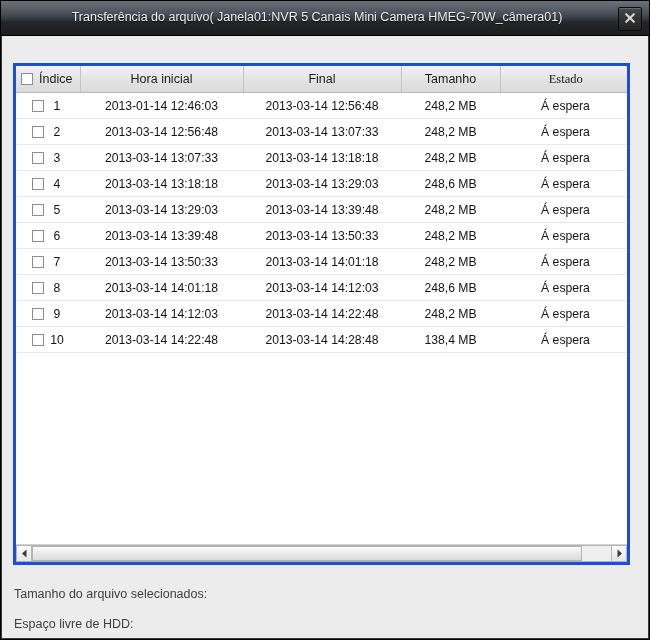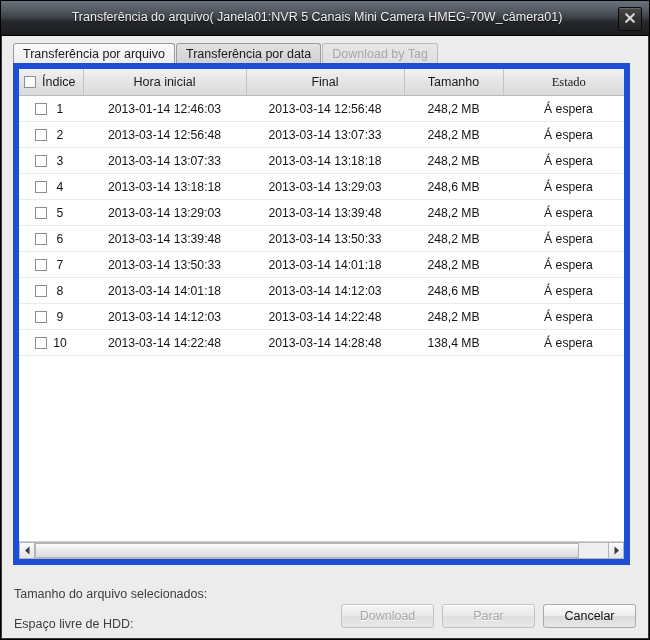--- a/index.html
+++ b/index.html
@@ -108,21 +108,21 @@
     border-color: #bcbcbc;
     cursor: default;
   }
 
   
   #table-panel {
     position: absolute;
     left: 11px; top: 27px;
     width: 617px; height: 502px;
     background: #fff;
-    border: 6px solid #1d4ed8;
+    border: 3px solid #1d4ed8;
     box-shadow: inset 0 0 0 1px #fcfcfc;
     box-sizing: border-box;
     overflow: hidden;
   }
   #table-scroll {
     position: absolute;
     left: 0; top: 0; right: 0; bottom: 17px;
     overflow: hidden;
     background: #fff;
   }
@@ -263,25 +263,20 @@
     <div id="title-text">Transferência do arquivo( Janela01:NVR 5 Canais Mini Camera HMEG-70W_câmera01)</div>
     <div id="close-button">
       <svg width="12" height="12" viewBox="0 0 12 12">
         <path d="M2.2 2.2 L9.8 9.8 M9.8 2.2 L2.2 9.8" stroke="#d8d8d8" stroke-width="2.1" stroke-linecap="round"></path>
       </svg>
     </div>
   </div>
 
   <div id="content">
 
-    <div id="tabstrip">
-      <div class="tab active">Transferência por arquivo</div>
-      <div class="tab">Transferência por data</div>
-      <div class="tab disabled">Download by Tag</div>
-    </div>
 
     <div id="table-panel">
 
       <div id="table-scroll">
         <table class="grid">
           <colgroup>
             <col style="width:64px">
             <col style="width:163px">
             <col style="width:158px">
             <col style="width:99px">
@@ -386,20 +381,15 @@
           <svg width="7" height="9" viewBox="0 0 7 9">
             <path d="M1.5 0.5 L6 4.5 L1.5 8.5 Z" fill="#3a3a3a"></path>
           </svg>
         </div>
       </div>
     </div>
 
     <div class="info-label" id="info-size">Tamanho do arquivo selecionados:</div>
     <div class="info-label" id="info-hdd">Espaço livre de HDD:</div>
 
-    <div id="buttons">
-      <div class="btn disabled">Download</div>
-      <div class="btn disabled">Parar</div>
-      <div class="btn">Cancelar</div>
-    </div>
 
   </div>
 </div>
 
 </body></html>

